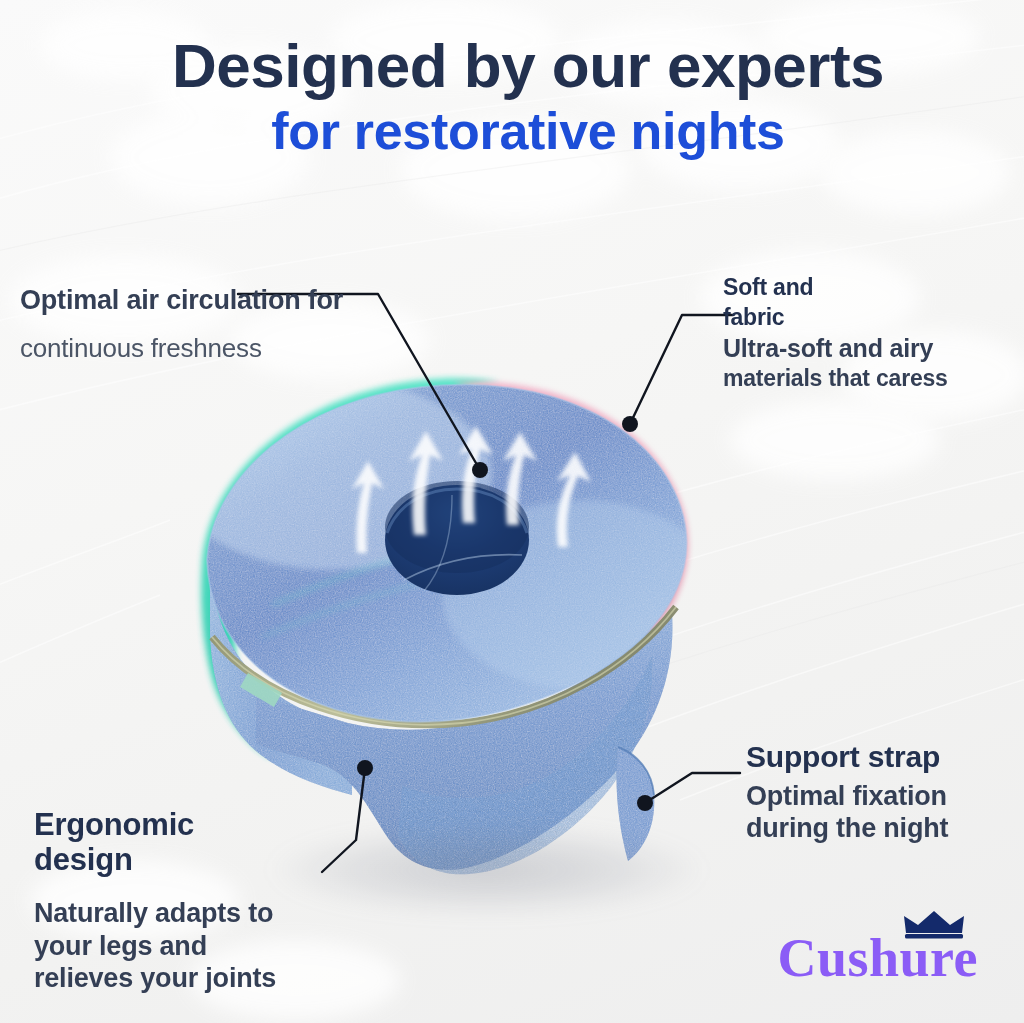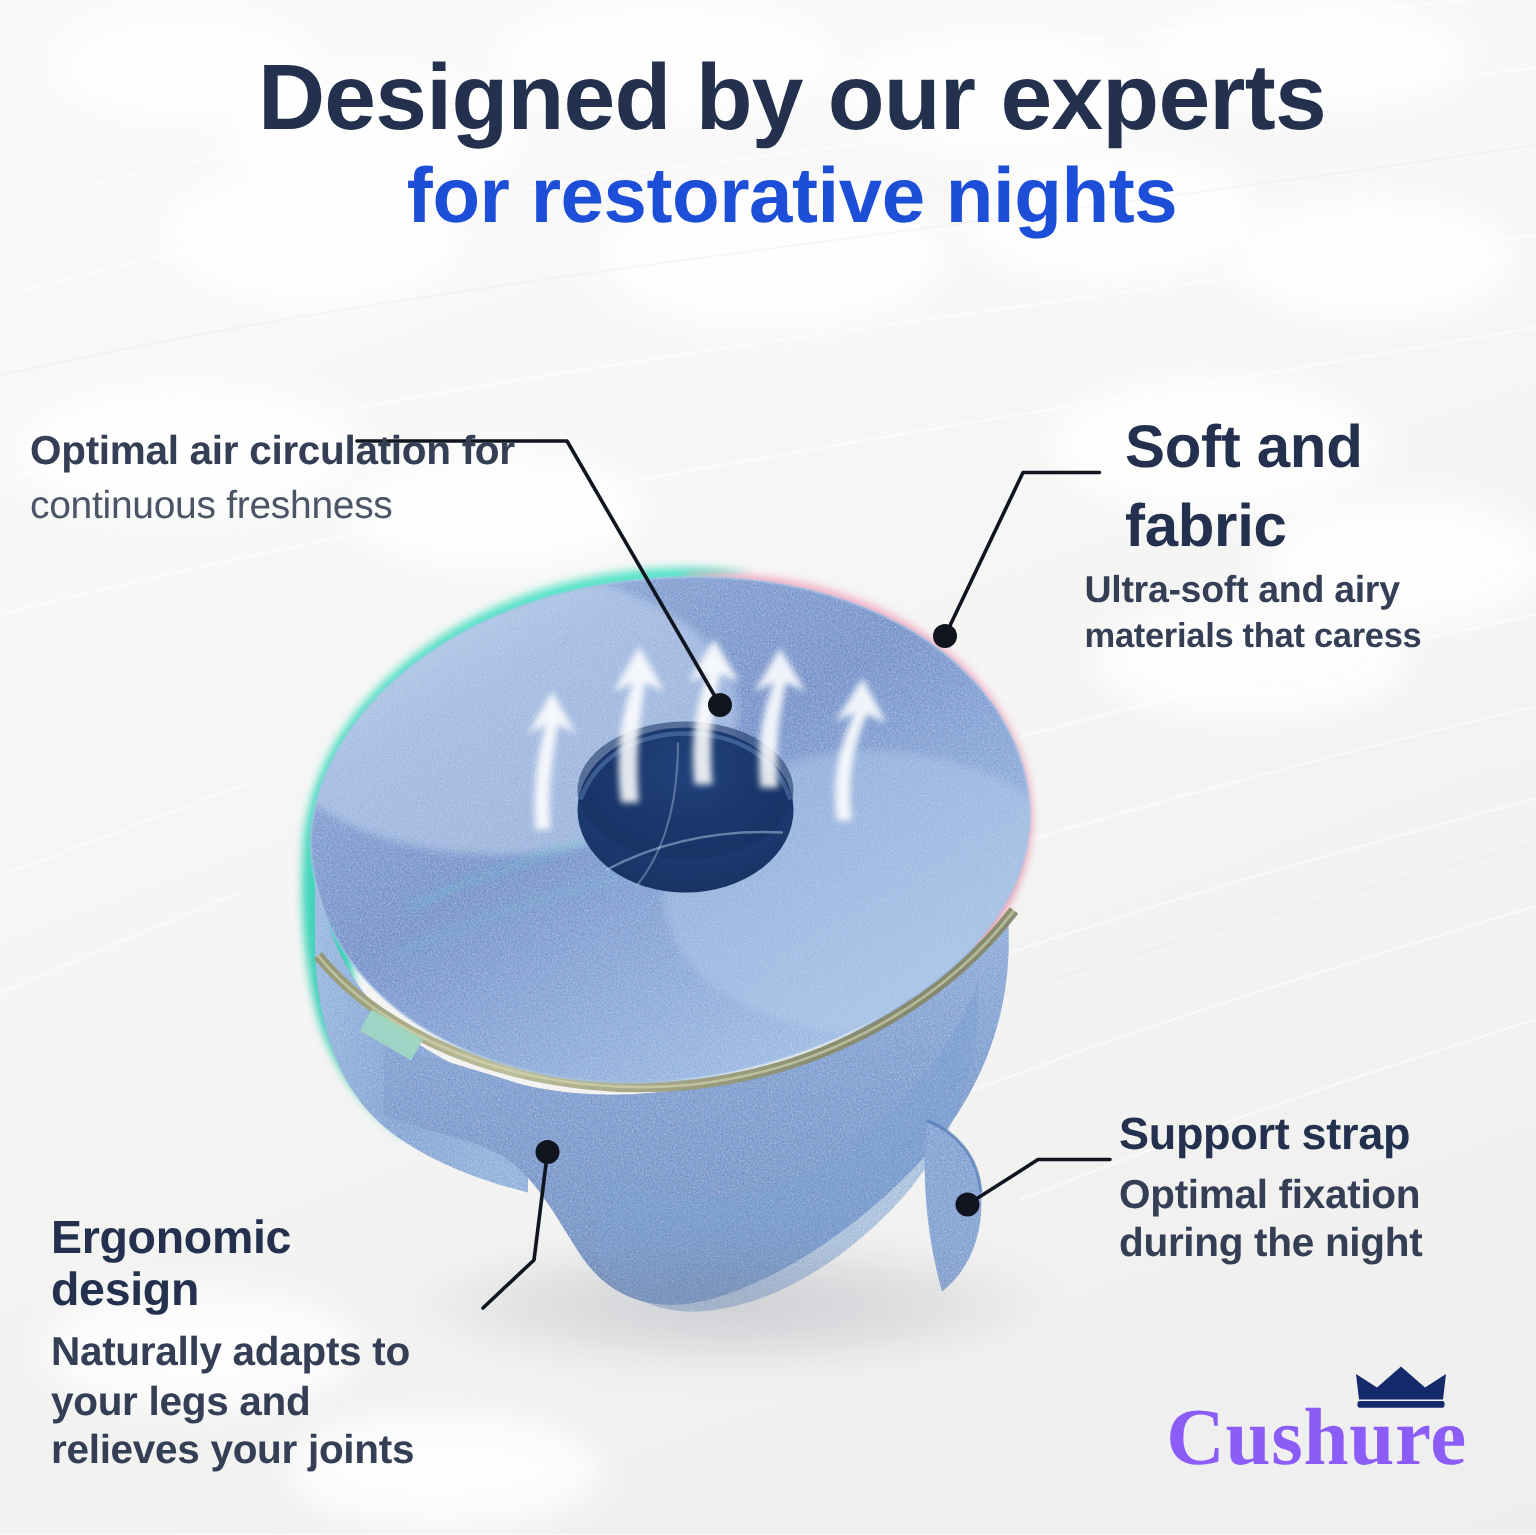--- a/index.html
+++ b/index.html
@@ -106,35 +106,35 @@
     font-weight: 700;
     margin: 0;
     letter-spacing: -0.2px;
   }
   .co-line.light { font-weight: 400; color: #4b5566; }
 
   
   #callout-stay-cool { left: 20px; top: 272px; width: 420px; }
   #callout-stay-cool .co-title { font-size: 32px; line-height: 1.05; }
   #callout-stay-cool .co-line { font-size: 27px; line-height: 1.22; margin-top: 12px; }
-  #callout-stay-cool .co-line.light { font-size: 26px; line-height: 1.2; margin-top: 4px; }
+  #callout-stay-cool .co-line.light { font-size: 26px; line-height: 1.2; margin-top: 16px; }
 
   #callout-soft-fabric { left: 723px; top: 272px; width: 300px; }
-  #callout-soft-fabric .co-title { font-size: 40px; line-height: 1.32; margin-left: 27px; }
+  #callout-soft-fabric .co-title { font-size: 23px; line-height: 1.32; }
   #callout-soft-fabric .co-line { font-size: 25px; line-height: 1.25; margin-top: 0; }
   #callout-soft-fabric .co-line.second { font-size: 23px; margin-top: 0; }
 
   #callout-support-strap { left: 746px; top: 740px; width: 280px; }
   #callout-support-strap .co-title { font-size: 30px; line-height: 1.1; }
   #callout-support-strap .co-line { font-size: 27px; line-height: 1.2; margin-top: 7px; font-weight: 600; }
   #callout-support-strap .co-line.second { margin-top: 0; }
 
   #callout-ergonomic { left: 34px; top: 808px; width: 330px; }
   #callout-ergonomic .co-title { font-size: 31px; line-height: 1.12; }
-  #callout-ergonomic .co-line { font-size: 27px; line-height: 1.2; margin-top: 8px; }
+  #callout-ergonomic .co-line { font-size: 27px; line-height: 1.2; margin-top: 20px; }
   #callout-ergonomic .co-line.r2,
   #callout-ergonomic .co-line.r3 { margin-top: 0; }
 
   
   #leader-lines {
     position: absolute;
     inset: 0;
     z-index: 5;
     pointer-events: none;
   }

